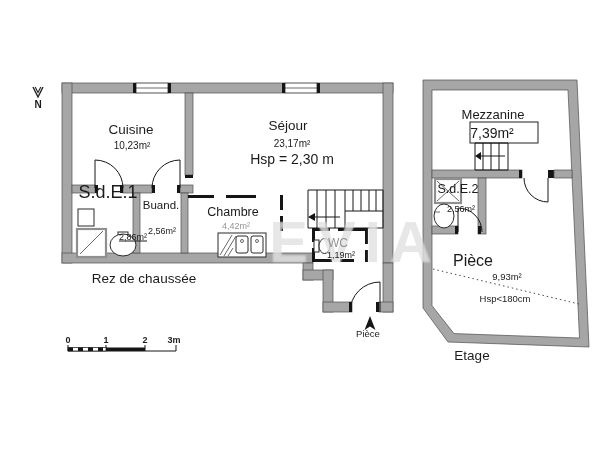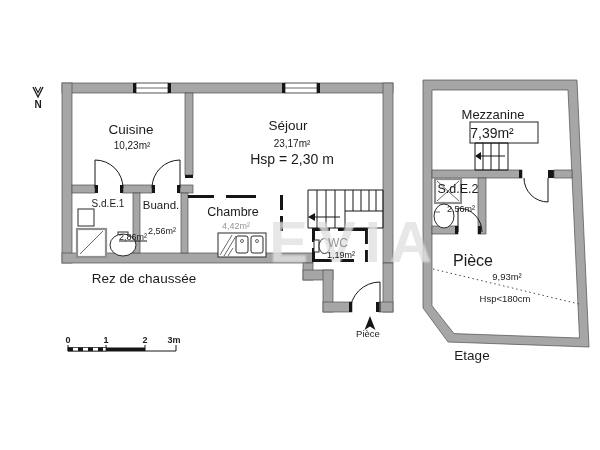--- a/index.html
+++ b/index.html
@@ -217,21 +217,21 @@
 
   <div class="watermark" style="left:355px;top:241px;">EVIA</div>
 
   <div class="lbl" style="left:131px;top:130px;font-size:13.5px;">Cuisine</div>
   <div class="lbl" style="left:132px;top:146px;font-size:10px;">10,23m²</div>
 
   <div class="lbl" style="left:288px;top:126px;font-size:13.5px;">Séjour</div>
   <div class="lbl" style="left:292px;top:144px;font-size:10px;">23,17m²</div>
   <div class="lbl" style="left:284px;top:159px;font-size:14px;margin-left:8px;">Hsp = 2,30 m</div>
 
-  <div class="lbl" style="left:108px;top:204px;font-size:10px;">S.d.E.1</div>
+  <div class="lbl" style="left:108px;top:192px;font-size:18px;">S.d.E.1</div>
   <div class="lbl" style="left:133px;top:237px;font-size:9px;text-decoration:underline;">2,86m²</div>
 
   <div class="lbl" style="left:161px;top:206px;font-size:11.5px;">Buand.</div>
   <div class="lbl" style="left:162px;top:231px;font-size:9px;">2,56m²</div>
 
   <div class="lbl" style="left:233px;top:212px;font-size:12.5px;">Chambre</div>
   <div class="lbl gray" style="left:236px;top:226px;font-size:9px;">4,42m²</div>
 
   <div class="lbl gray" style="left:338px;top:243px;font-size:12px;">WC</div>
   <div class="lbl" style="left:341px;top:255px;font-size:9px;">1,19m²</div>

